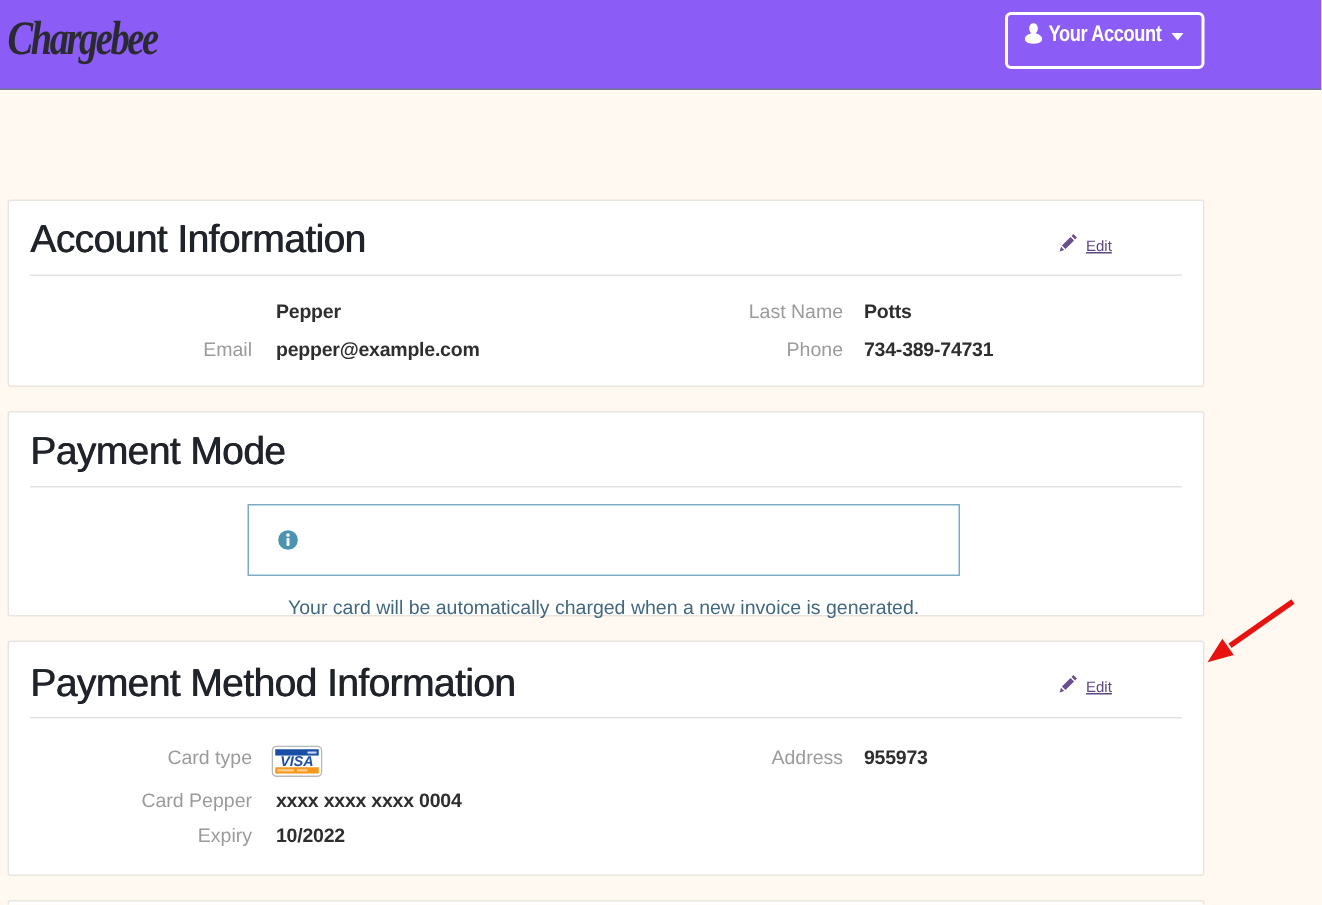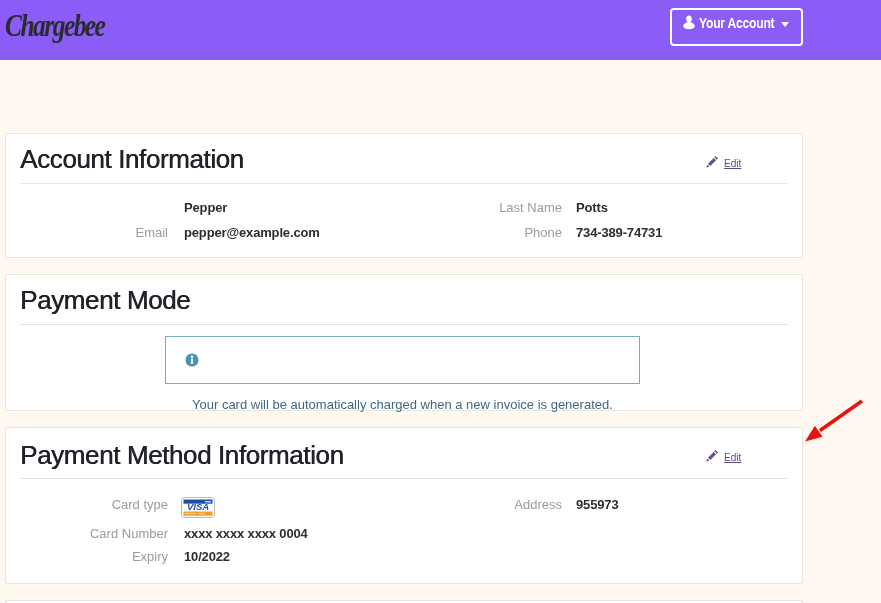--- a/index.html
+++ b/index.html
@@ -74,21 +74,21 @@
       <svg width="34" height="21" viewBox="0 0 34 21">
         <rect x="0.5" y="0.5" width="33" height="20" rx="3" fill="#FFF" stroke="#B9B9B9"></rect>
         <rect x="2.5" y="2.5" width="29" height="4.2" fill="#1B4FA5"></rect>
         <rect x="2.5" y="14.5" width="29" height="4.2" fill="#F7981D"></rect>
         <rect x="24" y="4" width="6" height="1.4" fill="#CFD9EE"></rect>
         <rect x="4" y="15.8" width="11" height="1.5" fill="#FBCE90"></rect>
         <rect x="17" y="15.8" width="7" height="1.5" fill="#FBCE90"></rect>
         <text x="17" y="13.4" font-size="9.5" font-style="italic" font-weight="bold" fill="#1B4FA5" text-anchor="middle" font-family="Liberation Sans">VISA</text>
       </svg>
     </div>
-    <div class="lbl llbl" style="top:98px;">Card Number</div>
+    <div class="lbl llbl" style="top:98px;">Card Pepper</div>
     <div class="val lval" style="top:98px;">xxxx xxxx xxxx 0004</div>
     <div class="lbl llbl" style="top:121px;">Expiry</div>
     <div class="val lval" style="top:121px;">10/2022</div>
     <div class="lbl rlbl" style="top:69px;">Address</div>
     <div class="val rval" style="top:69px;">955973</div>
   </div>
 
   <div class="card" style="top:600px; height:40px;"></div>
 
   <svg width="86" height="62" viewBox="0 0 86 62" style="position:absolute; left:795px; top:392px;">

